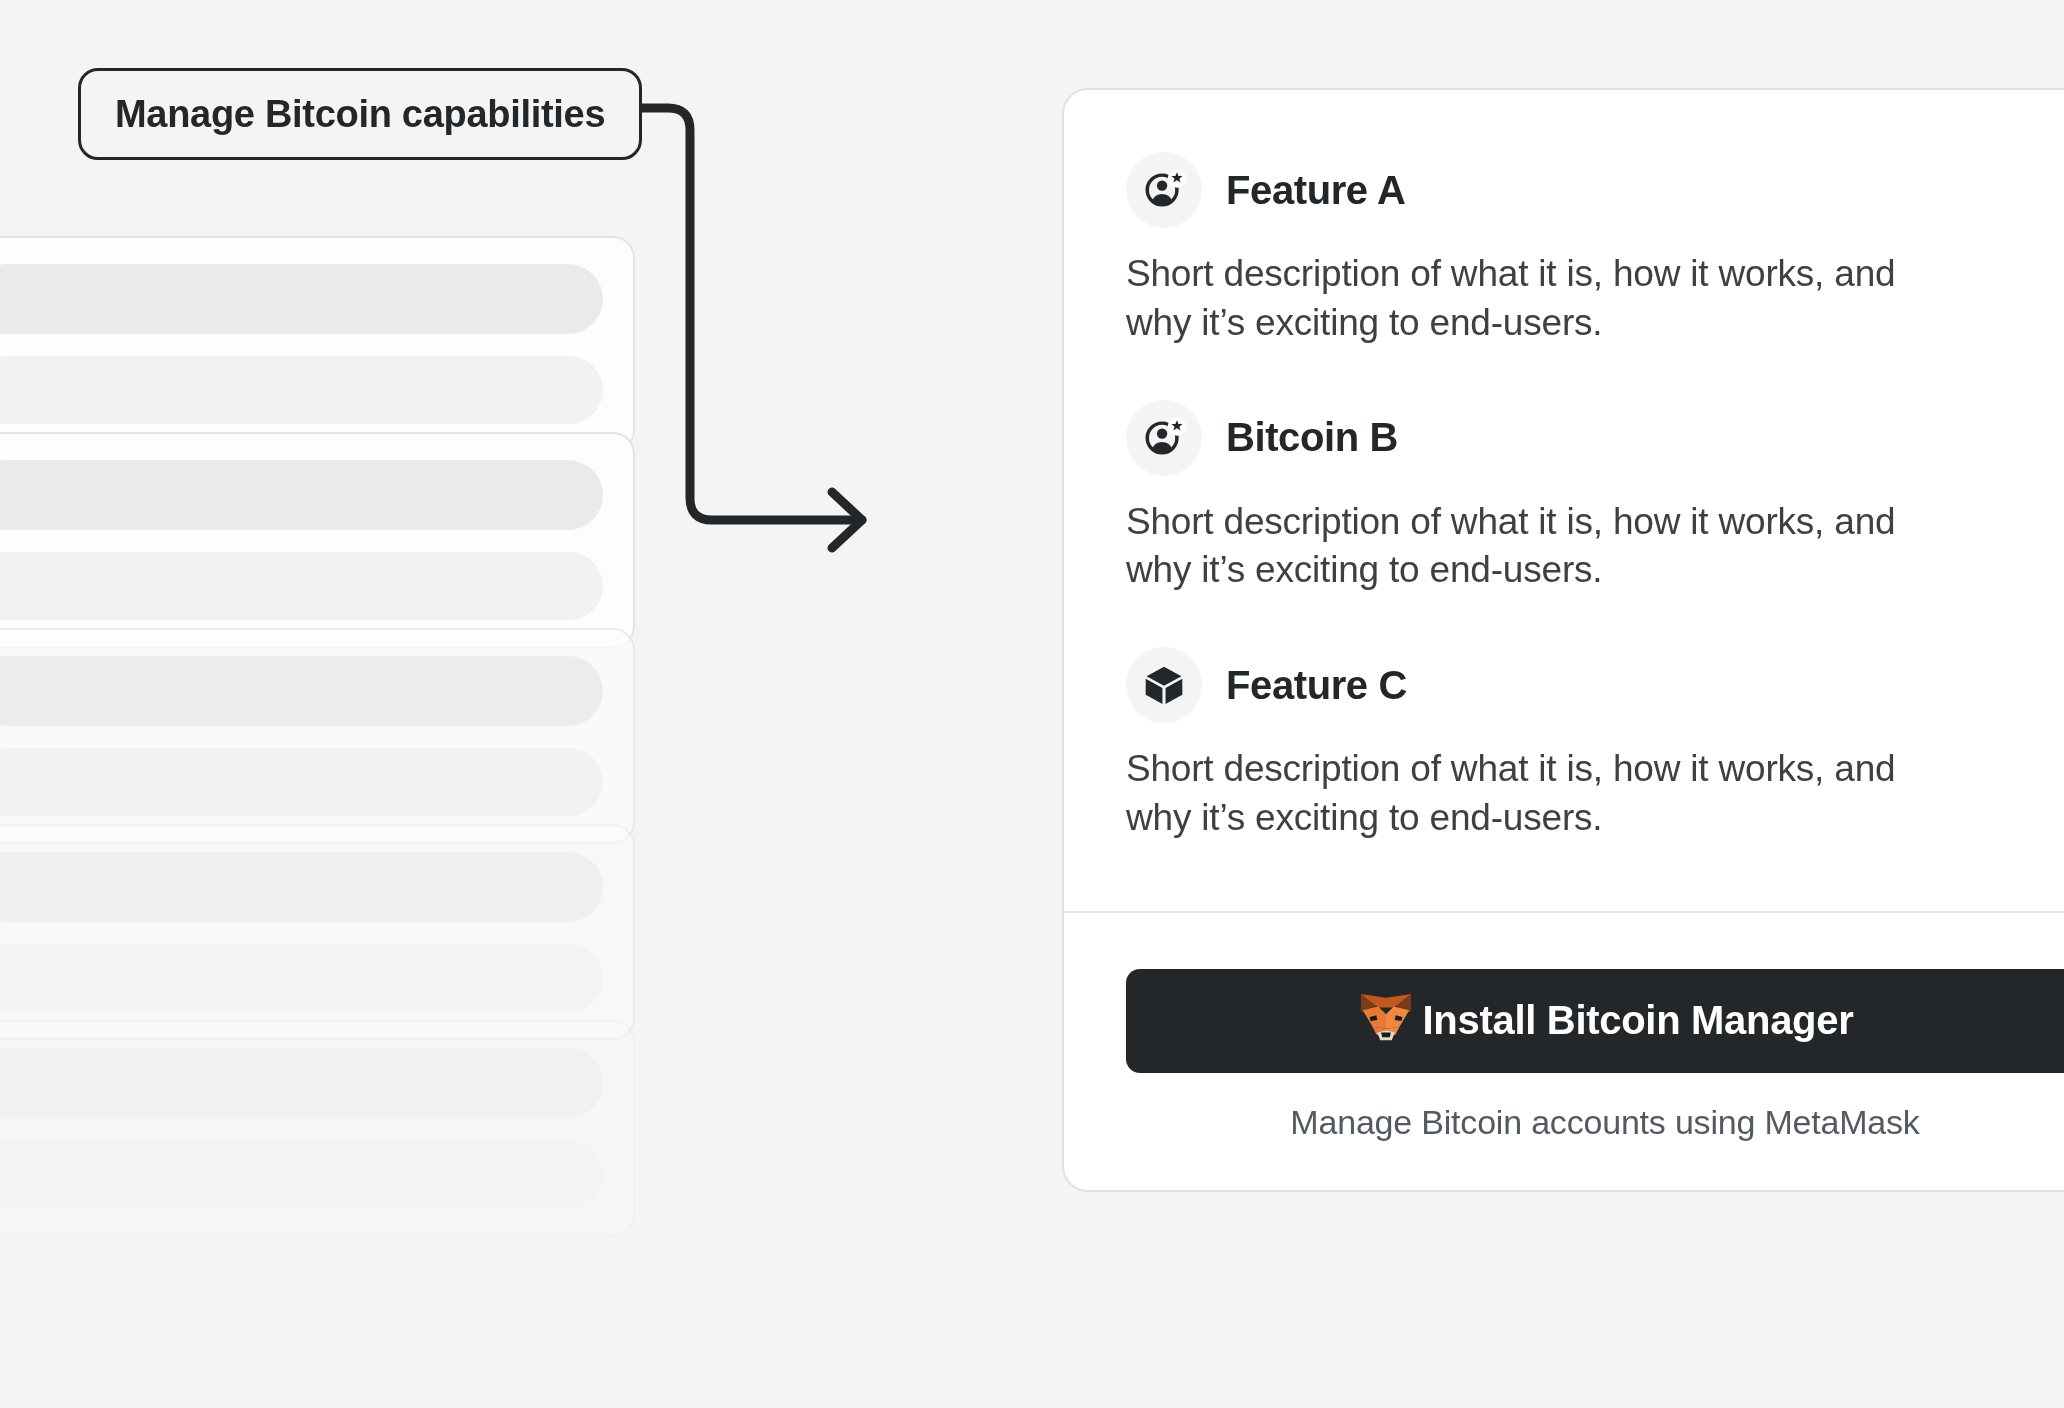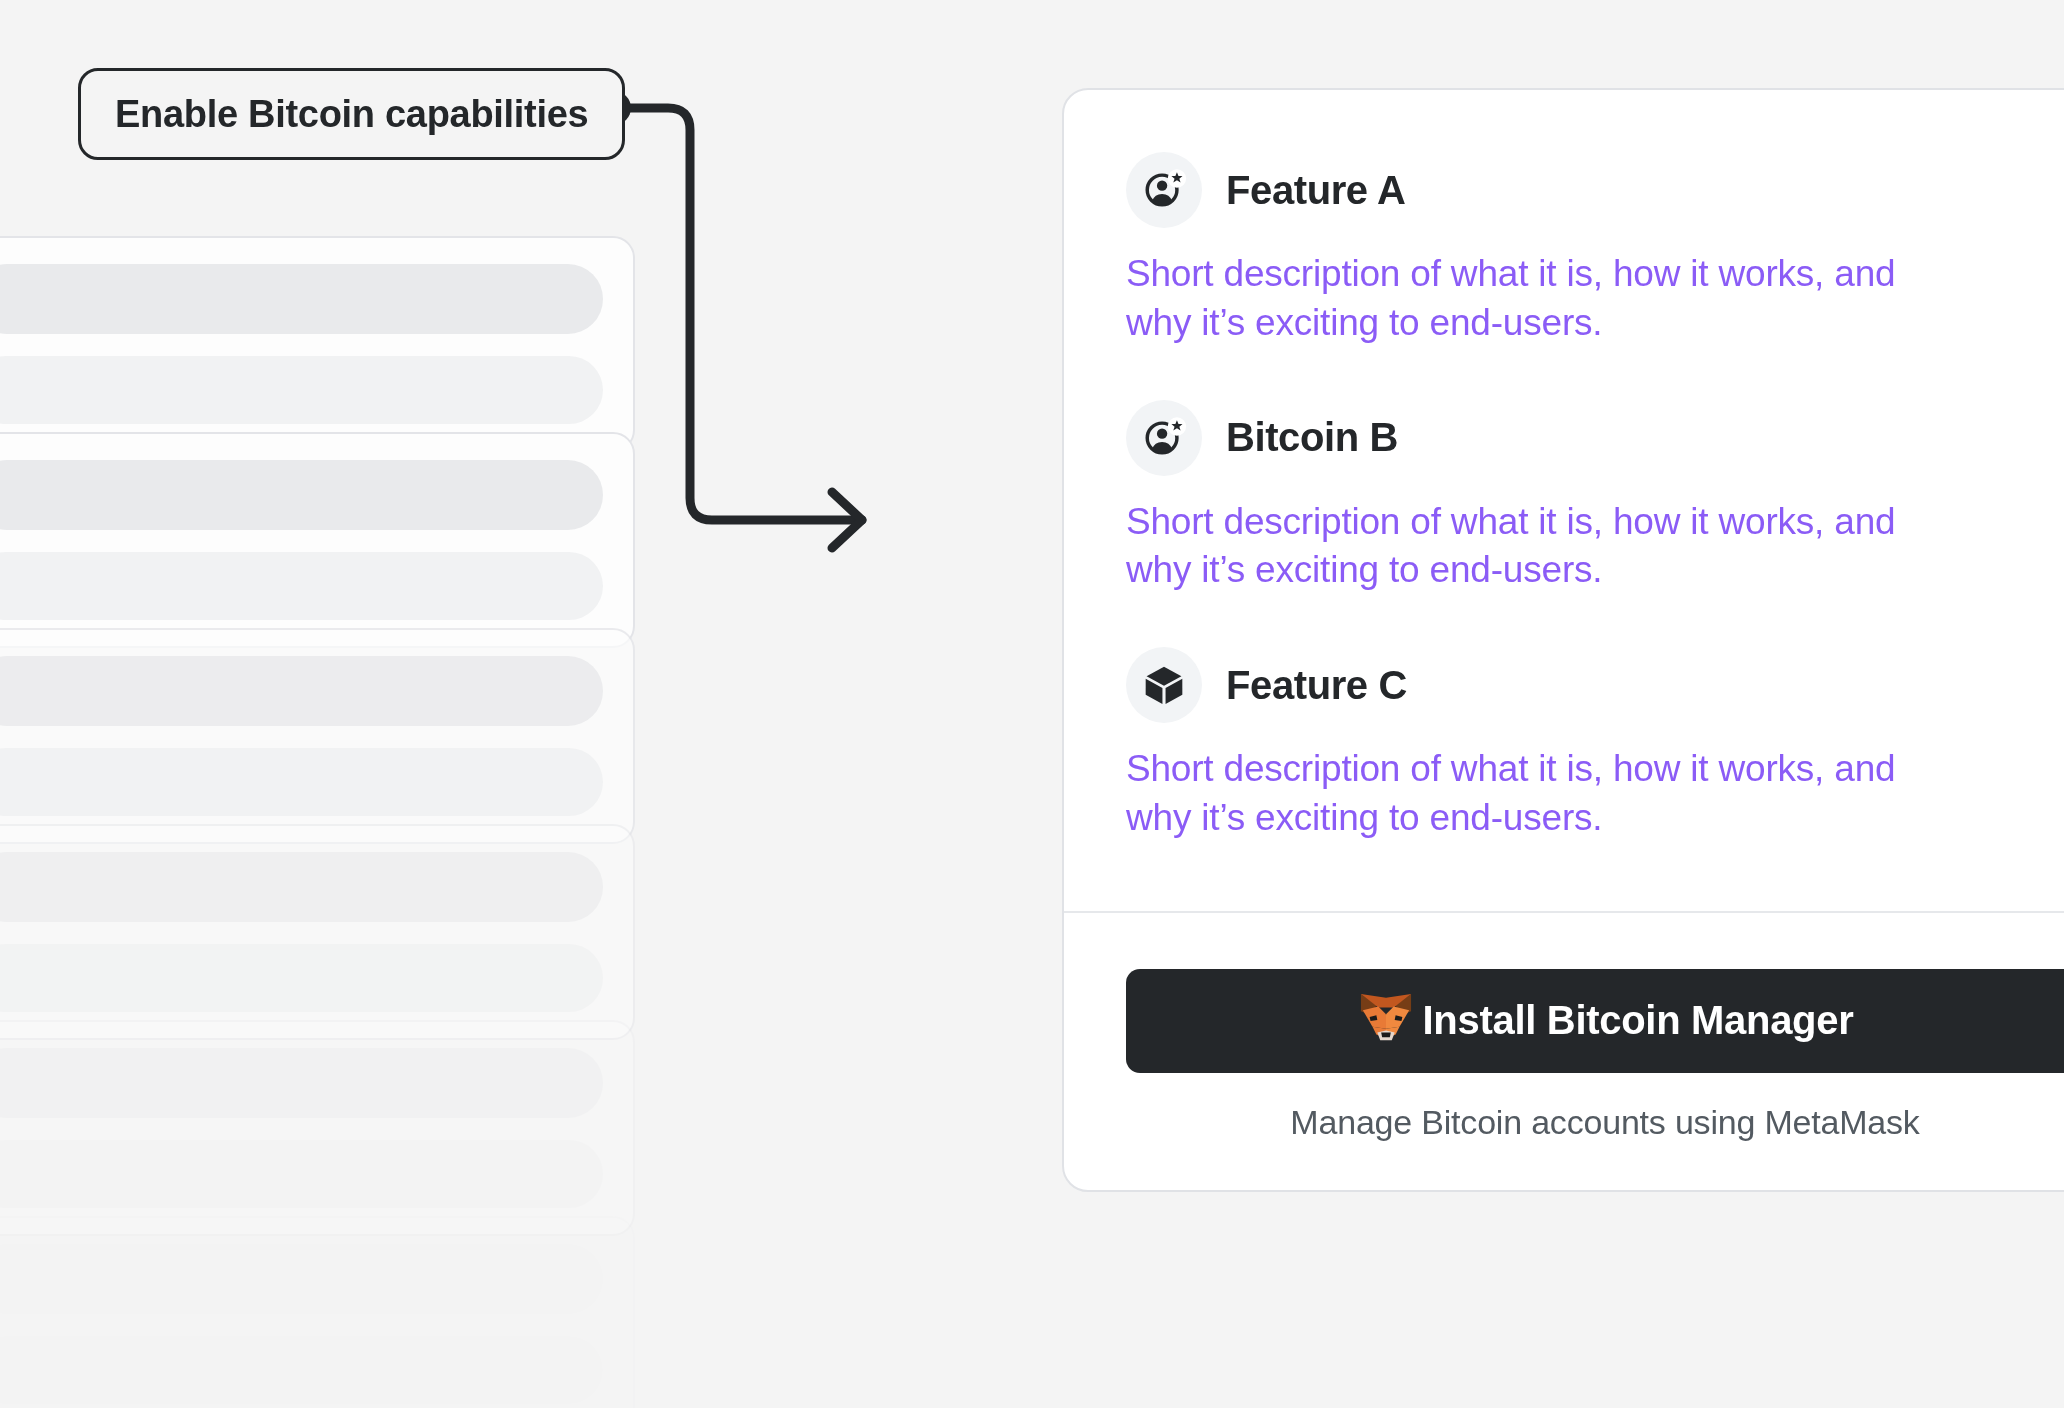--- a/index.html
+++ b/index.html
@@ -117,21 +117,21 @@
   }
   .feature-title {
     font-size: 40px;
     font-weight: 700;
     color: #24272a;
     letter-spacing: -0.4px;
   }
   .feature-desc {
     font-size: 37px;
     line-height: 1.32;
-    color: #8b5cf6;
+    color: #404040;
     max-width: 790px;
     letter-spacing: -0.2px;
   }
 
   #card-divider {
     height: 2px;
     background: #e6e8eb;
     width: 100%;
   }
 
@@ -189,21 +189,21 @@
       <div class="skeleton-bar top"></div>
       <div class="skeleton-bar bottom"></div>
     </div>
     <div class="skeleton-card" style="top: 980px; opacity: 0.08;">
       <div class="skeleton-bar top"></div>
       <div class="skeleton-bar bottom"></div>
     </div>
   </div>
 
 <div id="callout-pill">
-  <span id="callout-label">Enable Bitcoin capabilities</span>
+  <span id="callout-label">Manage Bitcoin capabilities</span>
 </div>
 
 <svg id="connector-svg" viewBox="0 0 480 640" fill="none">
   <circle cx="14" cy="28" r="17" fill="#24272a"></circle>
   <path d="M14 28 H 68 Q 90 28 90 50 V 418 Q 90 440 112 440 H 262" stroke="#24272a" stroke-width="9" fill="none" stroke-linecap="round" stroke-linejoin="round"></path>
   <path d="M232 412 L 262 440 L 232 468" stroke="#24272a" stroke-width="9" fill="none" stroke-linecap="round" stroke-linejoin="round"></path>
 </svg>
 
 <div id="feature-card">
 

